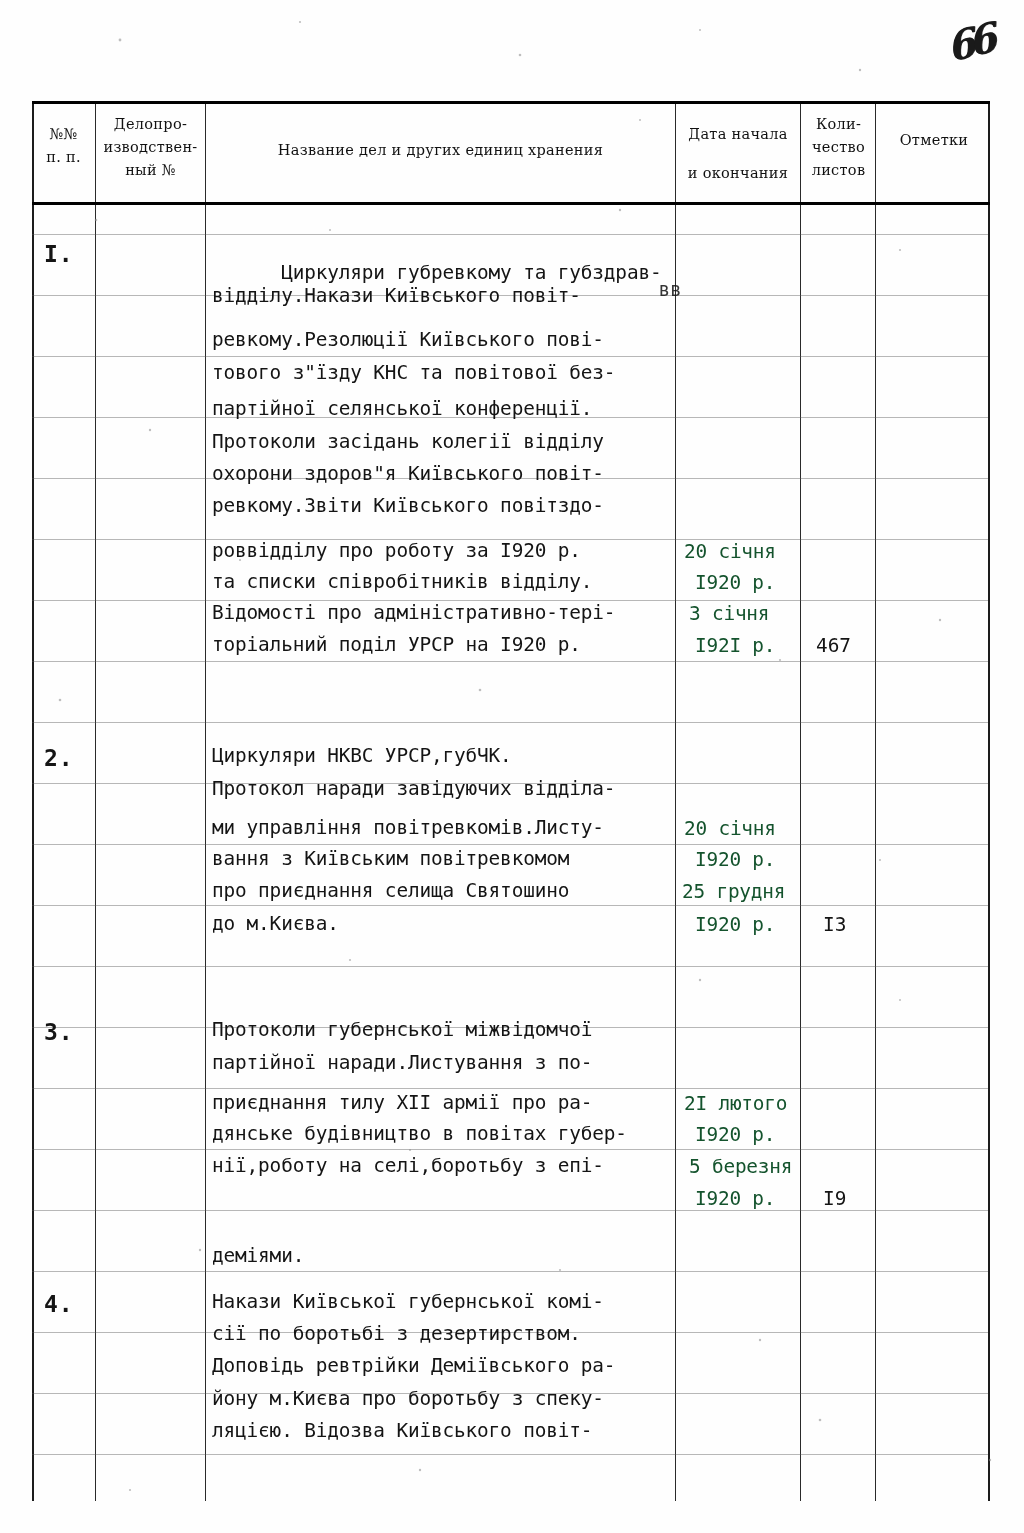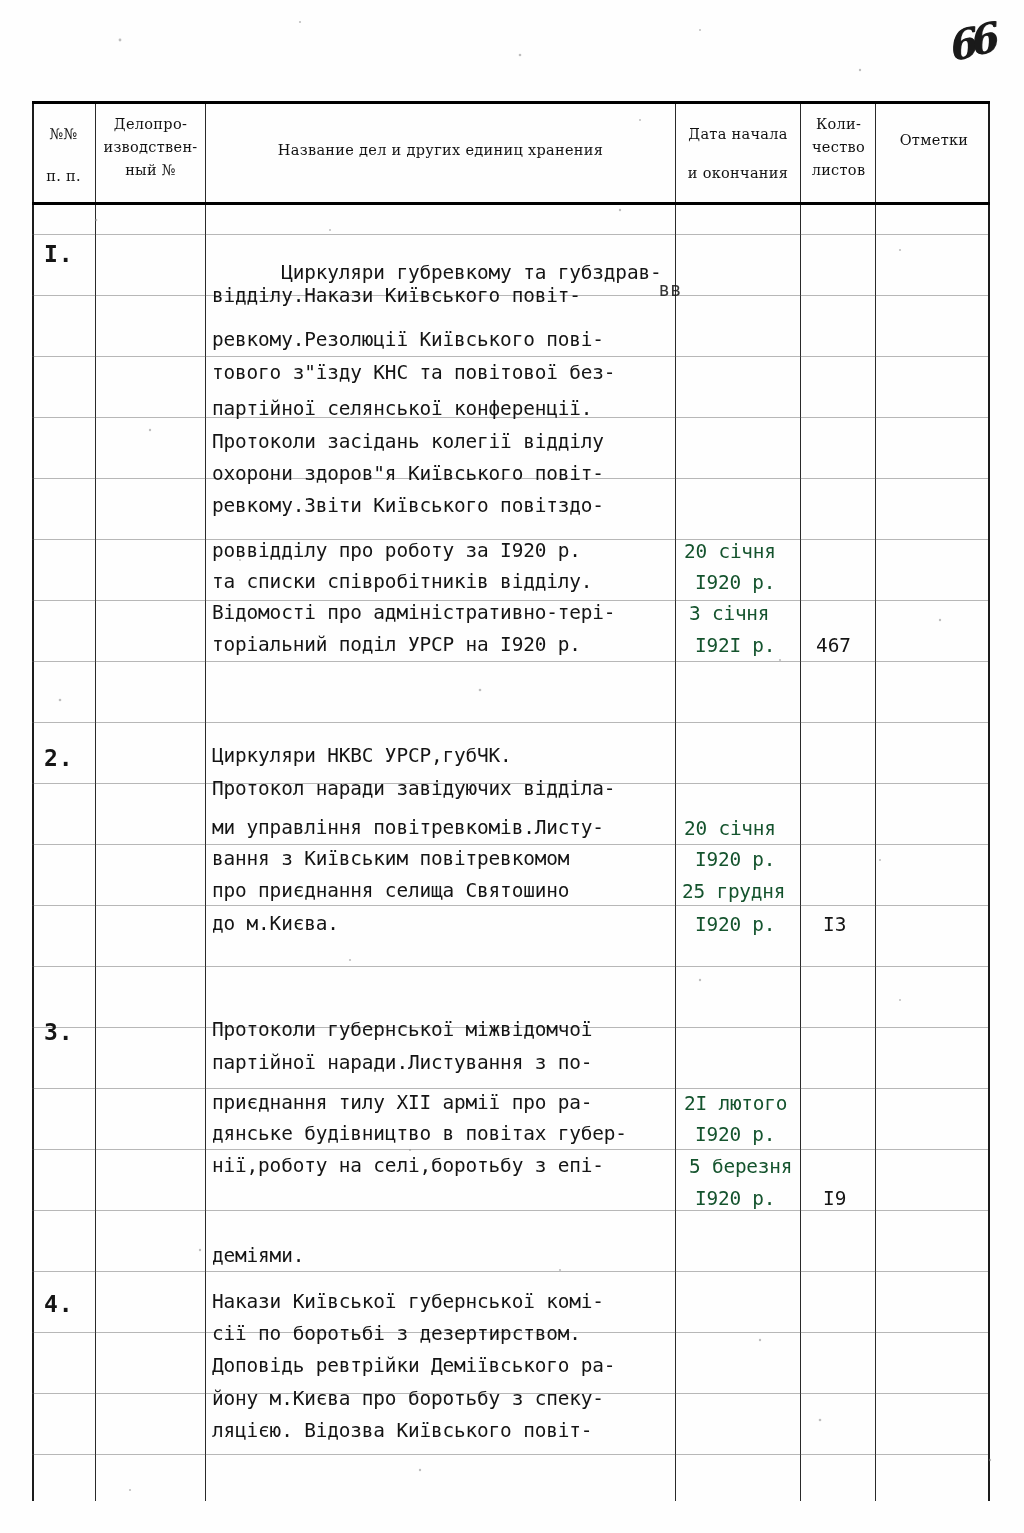--- a/index.html
+++ b/index.html
@@ -156,21 +156,21 @@
 
 <div id="page">
 
   <div id="folio">66</div>
 
   <div id="table">
 
     <div id="thead">
       <div class="hcell" style="left:0px; top:22px; width:63px;">
         <span class="l">№№</span>
-        <span class="l" style="margin-top:19px">п. п.</span>
+        <span class="l" style="">п. п.</span>
       </div>
 
       <div class="hcell" style="left:65px; top:12px; width:107px;">
         <span class="l">Делопро-</span>
         <span class="l">изводствен-</span>
         <span class="l">ный №</span>
       </div>
 
       <div class="hcell" style="left:175px; top:38px; width:467px;">
         <span class="l">Название дел и других единиц  хранения</span>

